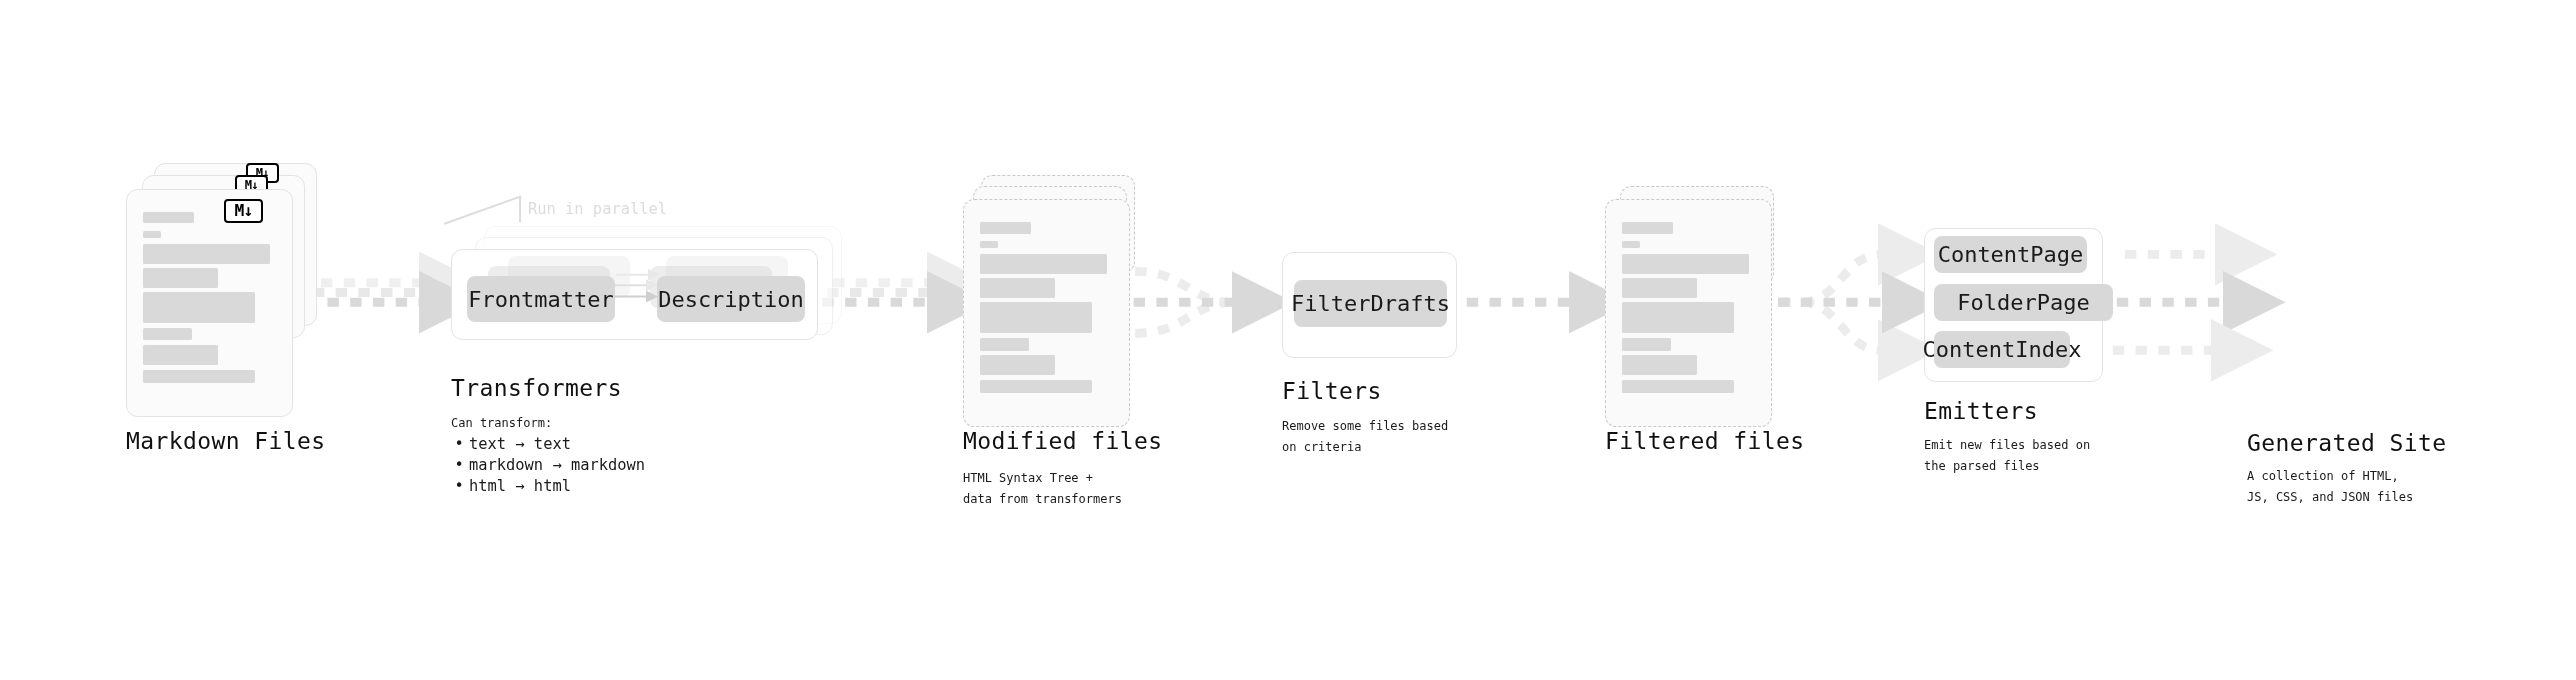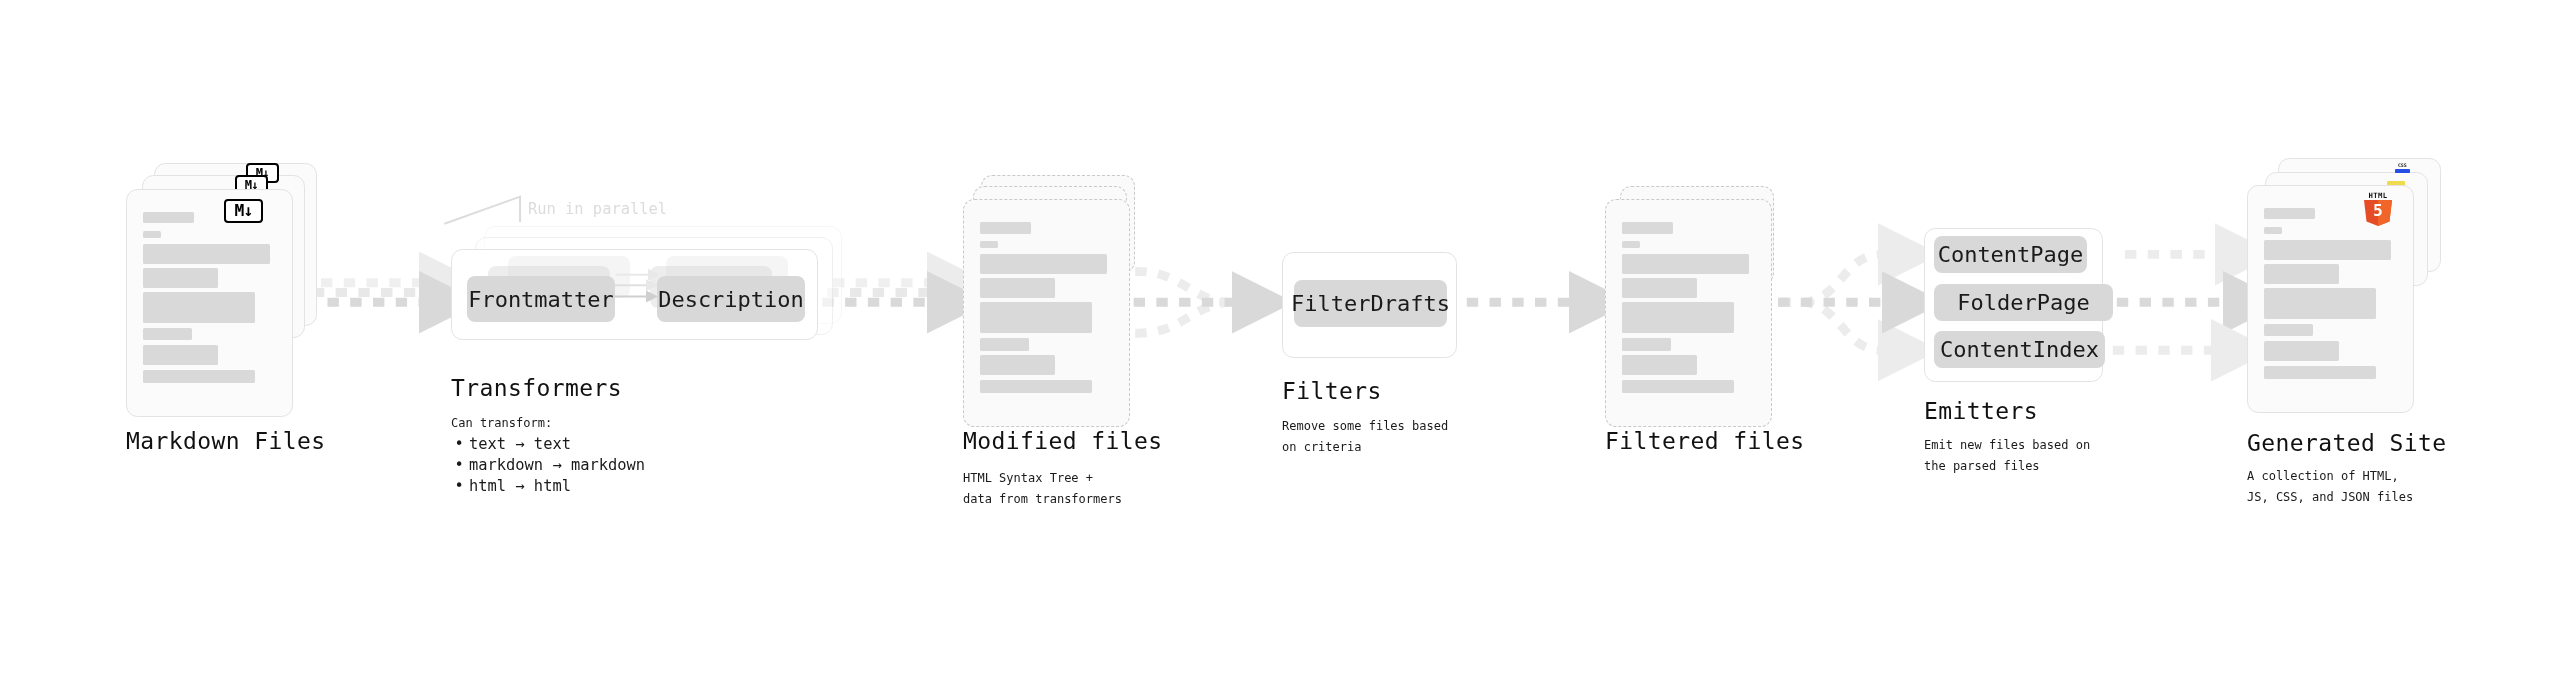--- a/index.html
+++ b/index.html
@@ -292,55 +292,27 @@
 
   <div class="title" style="left:1605px;top:428px;">Filtered files</div>
 
   <div class="groupbox" style="left:1924px;top:228px;width:179px;height:154px;"></div>
   <div class="pill" style="left:1934px;top:236px;width:153px;height:37px;">
     <span>ContentPage</span>
   </div>
   <div class="pill" style="left:1934px;top:284px;width:179px;height:37px;">
     <span>FolderPage</span>
   </div>
-  <div class="pill" style="left:1934px;top:331px;width:171px;height:37px;">
+  <div class="pill" style="left:1934px;top:331px;width:136px;height:37px;">
     <span>ContentIndex</span>
   </div>
 
   <div class="title" style="left:1924px;top:398px;">Emitters</div>
   <div class="sub" style="left:1924px;top:435px;">Emit new files based on
 the parsed files</div>
 
-  <div class="doc-stack" style="left:2247px;top:158px;width:228px;height:268px;">
-    <div class="doc" style="left:31px;top:0px;width:163px;height:114px;"></div>
-    <div class="doc" style="left:18px;top:14px;width:163px;height:114px;"></div>
-
-    <div class="css-badge" style="left:148px;top:10.6px;width:14.6px;height:4.1px;">
-      <span>CSS</span>
-    </div>
-
-    <div class="js-badge" style="left:140px;top:23px;width:18px;height:10.6px;"></div>
-
-    <div class="doc" style="left:0px;top:27px;width:167px;height:228px;">
-      <div class="skel" style="left:16.3px;top:22px;width:51px;height:11.4px;"></div>
-      <div class="skel" style="left:16.3px;top:41px;width:18px;height:6.5px;"></div>
-      <div class="skel" style="left:16.3px;top:54px;width:127px;height:19.5px;"></div>
-      <div class="skel" style="left:16.3px;top:78px;width:75px;height:19.5px;"></div>
-      <div class="skel" style="left:16.3px;top:102px;width:112px;height:31px;"></div>
-      <div class="skel" style="left:16.3px;top:138px;width:49px;height:12.2px;"></div>
-      <div class="skel" style="left:16.3px;top:155px;width:75px;height:19.5px;"></div>
-      <div class="skel" style="left:16.3px;top:180px;width:112px;height:13px;"></div>
-    </div>
-
-    <div class="html5" style="left:117px;top:34px;width:28px;height:34px;">
-      <div class="h5-word">HTML</div>
-      <div class="h5-shield"></div>
-      <div class="h5-shield-in"></div>
-      <div class="h5-five">5</div>
-    </div>
-  </div>
 
   <div class="title" style="left:2247px;top:430px;">Generated Site</div>
   <div class="sub" style="left:2247px;top:466px;">A collection of HTML,
 JS, CSS, and JSON files</div>
 
 </div>
 
 
 </body></html>

